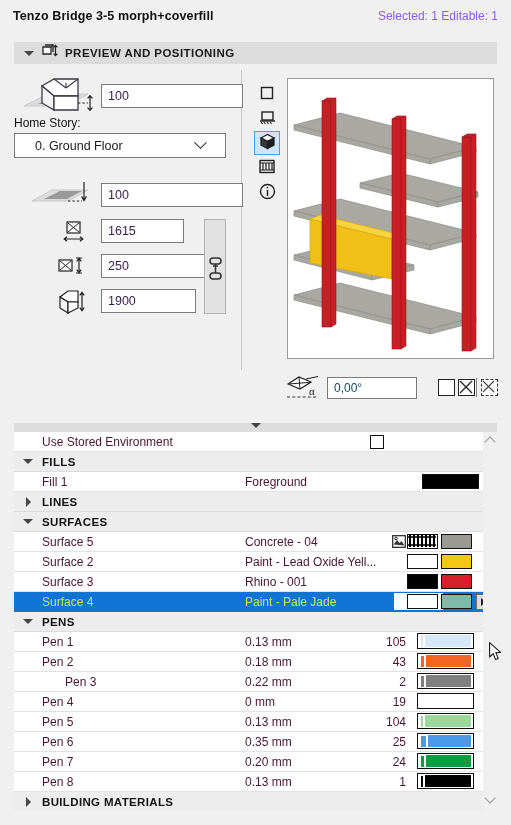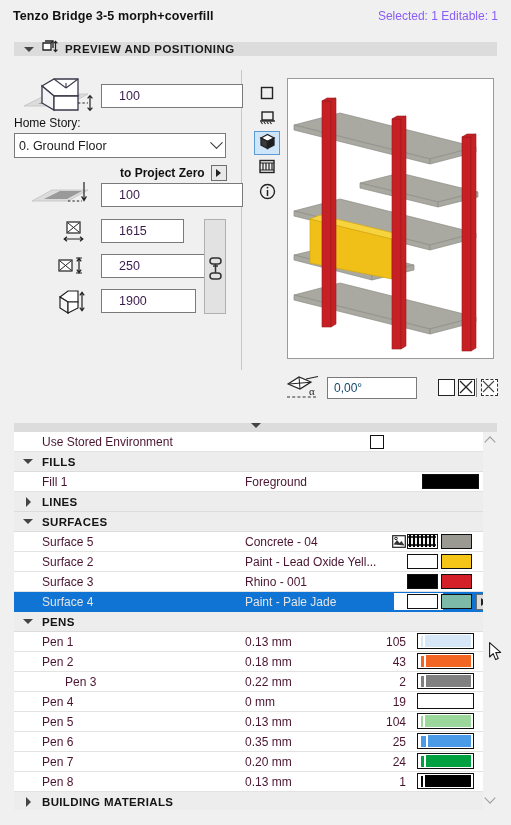--- a/index.html
+++ b/index.html
@@ -21,21 +21,21 @@
     padding: 0 13px;
   }
   .title-text { font-weight: bold; font-size: 12.5px; color: #111; letter-spacing: 0.1px; }
   .status-text { font-size: 12px; color: #8b5cf6; }
 
   
   .section-header {
     background: #dcdcdc;
     display: flex; align-items: center; gap: 7px;
     padding: 0 10px;
-    height: 14px;
+    height: 22px;
   }
   .section-header .sh-label {
     font-weight: bold; font-size: 11.5px; letter-spacing: 0.45px; color: #1a1a1a;
   }
   .tri-down {
     width: 0; height: 0;
     border-left: 5px solid transparent; border-right: 5px solid transparent;
     border-top: 5px solid #444;
   }
   .tri-right {
@@ -48,30 +48,30 @@
   #hdr-custom  { position: absolute; left: 14px; top: 423px; width: 483px; flex-direction: column; }
   .divider-v {
     position: absolute; left: 241px; top: 70px; width: 1px; height: 300px;
     background: #c8c8c8;
   }
 
   
   .fld {
     background: #fff; border: 1px solid #7a7a7a;
     height: 24px; line-height: 22px;
-    padding: 0 17px; font-size: 12.5px; color: #3b1b4d;
+    padding: 0 6px; font-size: 12.5px; color: #3b1b4d;
   }
   .lbl-small { font-size: 12px; color: #111; }
 
   #f-elev-top  { position: absolute; left: 101px; top: 84px;  width: 142px; }
   #home-story-label { position: absolute; left: 14px; top: 116px; }
   #sel-home-story {
     position: absolute; left: 14px; top: 133px; width: 212px; height: 25px;
     background: #fff; border: 1px solid #7a7a7a;
-    display: flex; align-items: center; padding: 0 4px;
+    display: flex; align-items: center; padding: 0 20px;
     font-size: 12.5px; color: #1a1a1a;
   }
   #sel-home-story .chev {
     margin-left: auto; width: 9px; height: 9px;
     border-right: 1.6px solid #333; border-bottom: 1.6px solid #333;
     transform: rotate(45deg) translate(-2px,-2px);
   }
   #to-project-zero {
     position: absolute; left: 120px; top: 165px;
     display: flex; align-items: center; gap: 6px;
@@ -136,21 +136,21 @@
   .row .name { padding-left: 24px; font-size: 12px; color: #4a1430; }
   .row.grp .name { padding-left: 0; }
   .row .midval {
     position: absolute; left: 231px; font-size: 12px; color: #4a1430;
   }
   .row .numval {
     position: absolute; left: 352px; width: 40px; text-align: right;
     font-size: 12px; color: #4a1430;
   }
   .row.sel { background: #0f74d4; border-bottom: 1px solid #0f74d4; }
-  .row.sel .name, .row.sel .midval, .row.sel .numval { color: #e5e5e5; text-align: center; }
+  .row.sel .name, .row.sel .midval, .row.sel .numval { color: #bef264; text-align: center; }
 
   .sw-box {
     position: absolute; border: 1.6px solid #111; height: 15px; box-sizing: border-box;
   }
   .sw-fill { position: absolute; left: 393px; width: 31px; }
   .sw-col  { position: absolute; left: 427px; width: 31px; }
   .sw-wide { position: absolute; left: 403px; width: 57px; }
   .pen-sw {
     position: absolute; left: 403px; width: 57px; height: 16px;
     border: 1.6px solid #111; background: #fff;
@@ -224,26 +224,20 @@
 
   <div class="fld" id="f-elev-top">100</div>
 
   <div class="lbl-small" id="home-story-label">Home Story:</div>
 
   <div id="sel-home-story">
     <span>0. Ground Floor</span>
     <span class="chev"></span>
   </div>
 
-  <div id="to-project-zero">
-    <span>to Project Zero</span>
-    <span class="mini-btn">
-        <i class="tri-right"></i>
-      </span>
-  </div>
 
   <span class="icoholder" style="left:30px;top:180px;">
     <svg width="66" height="30" viewBox="0 0 66 30">
       <polygon points="2,21 22,10 58,10 38,21" fill="#dcdcdc" stroke="#c2c2c2" stroke-width="0.8"></polygon>
       <polygon points="14,19 30,11 52,11 37,19" fill="#9a9a9a"></polygon>
       <path d="M38,21 L52,21" stroke="#222" stroke-width="1.2" stroke-dasharray="2.4,2"></path>
       <path d="M54,2 v18 M51.6,16.4 L54,20.5 L56.4,16.4" fill="none" stroke="#222" stroke-width="1.2"></path>
     </svg>
   </span>
   <div class="fld" id="f-proj-zero">100</div>

